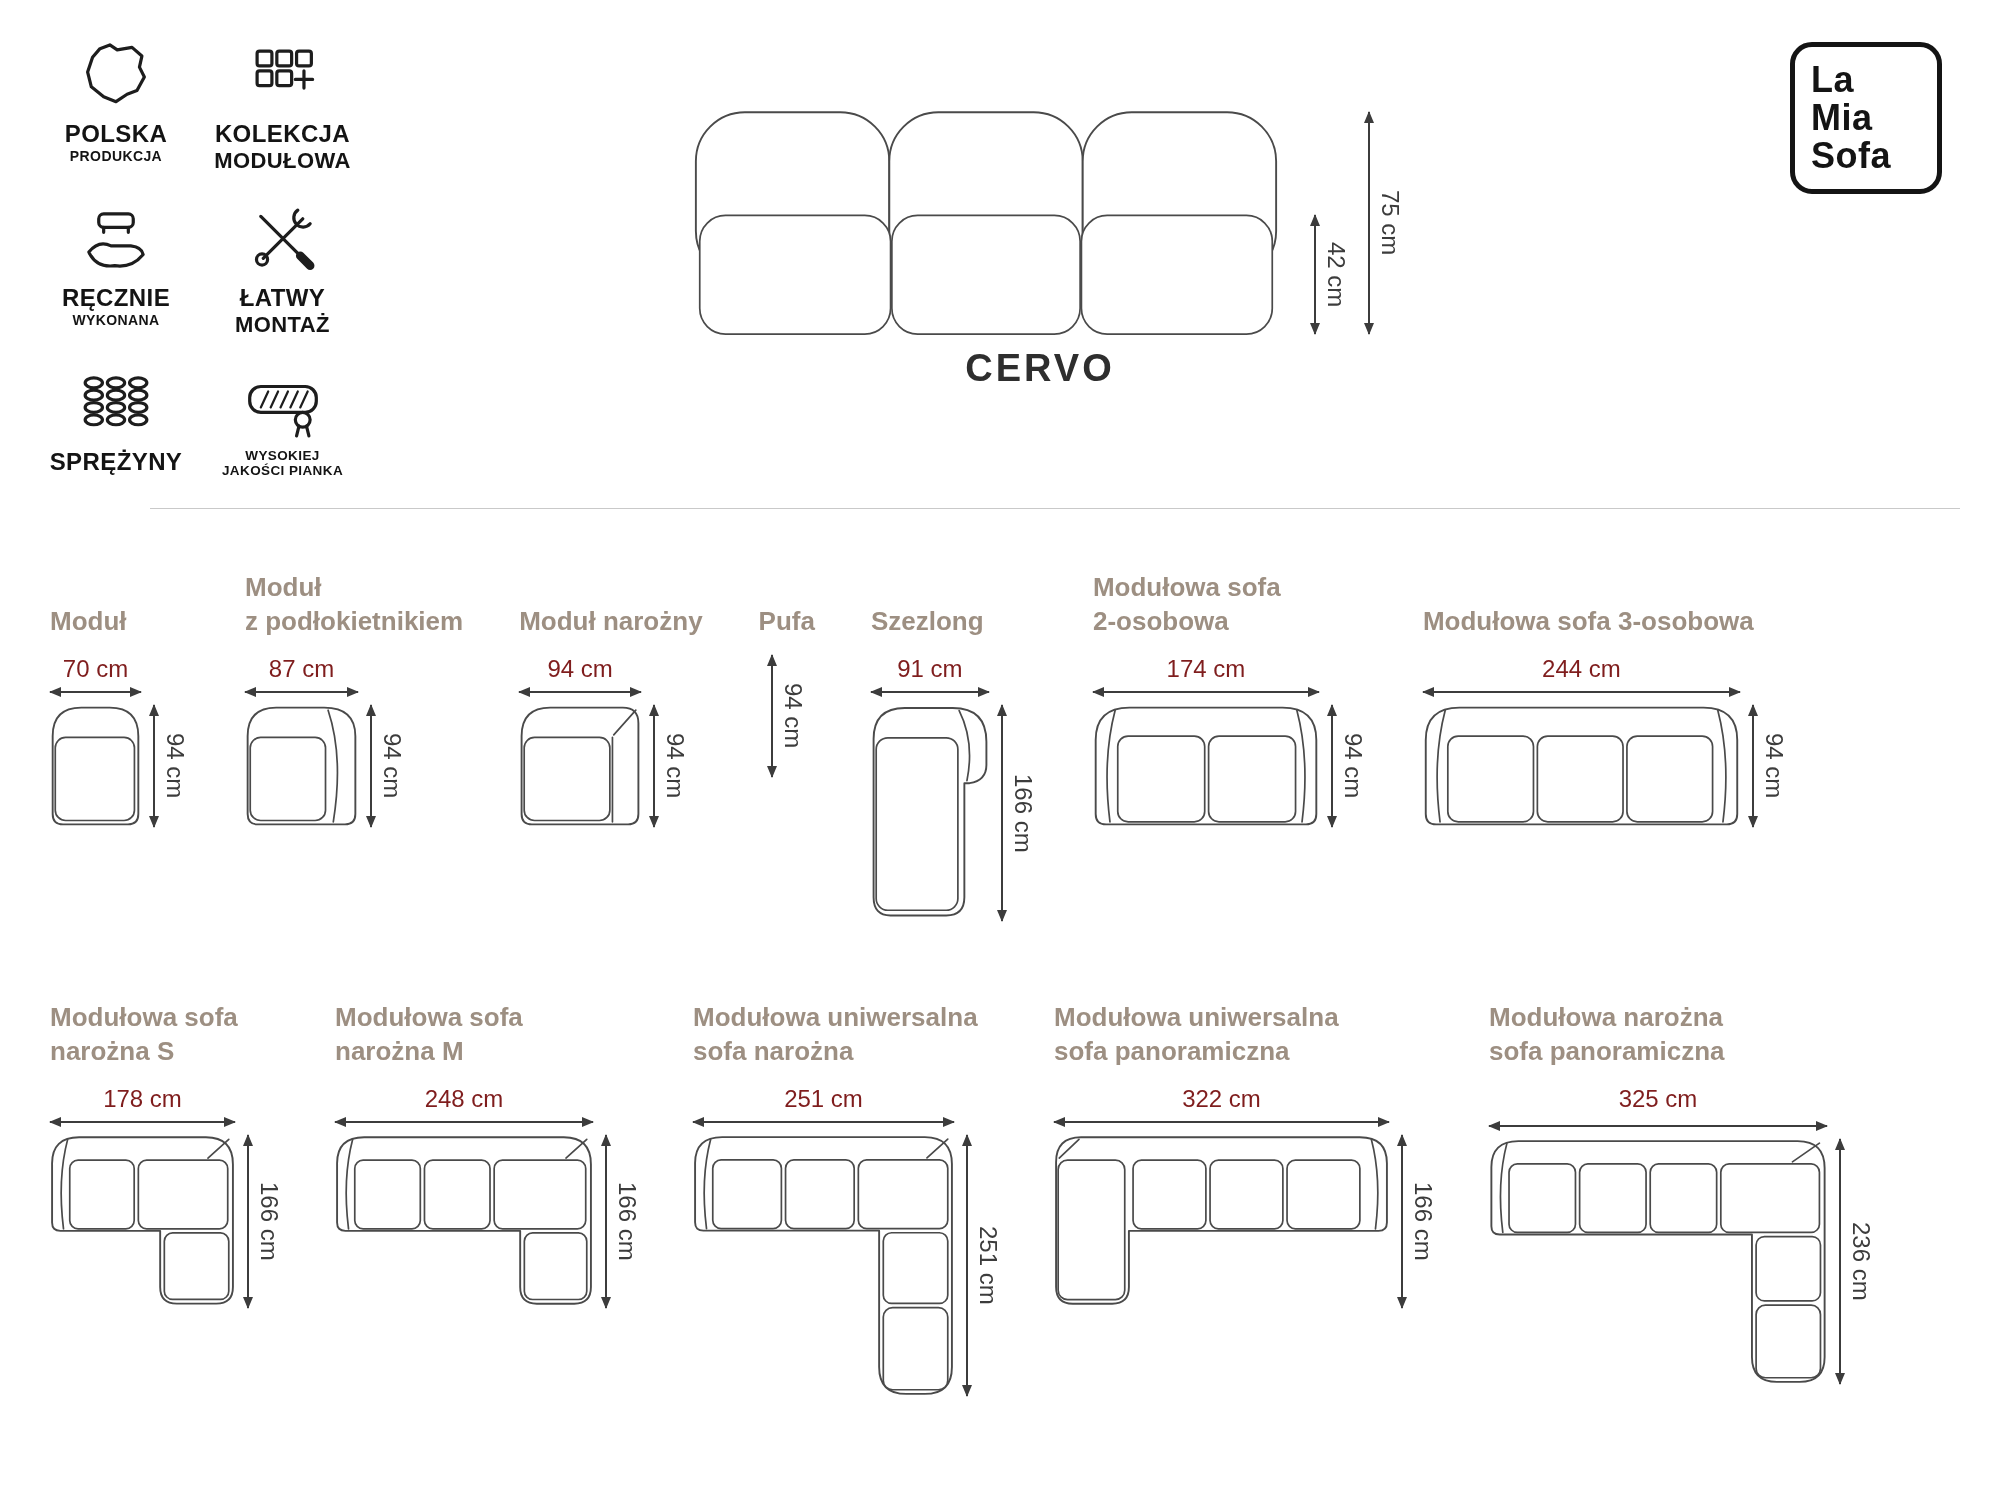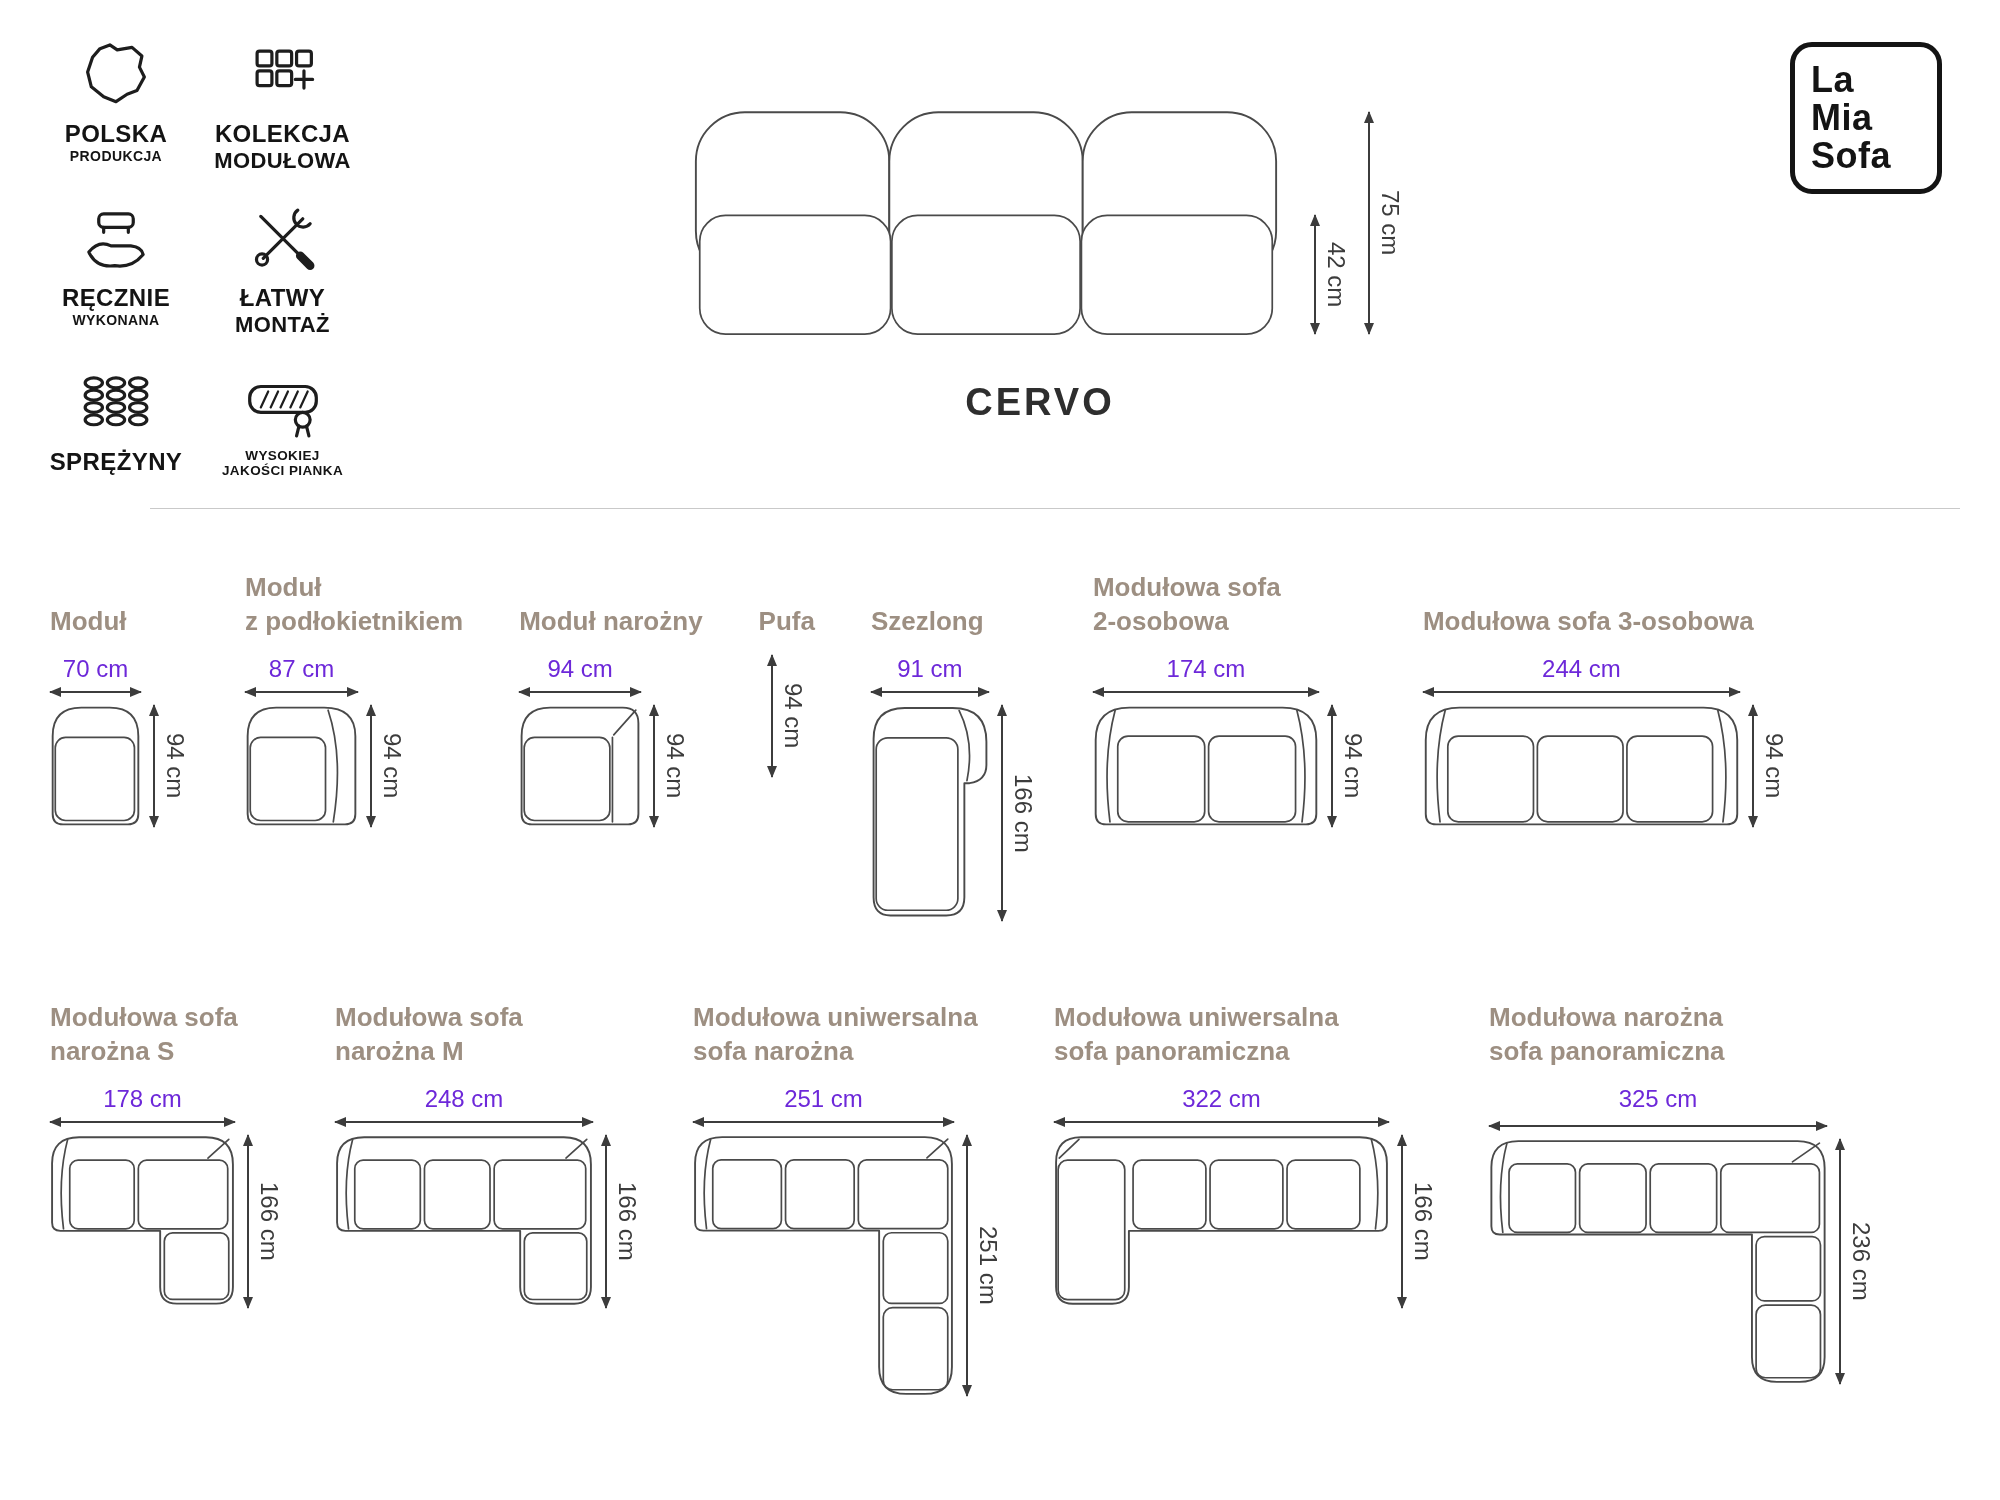--- a/index.html
+++ b/index.html
@@ -17,41 +17,41 @@
   .feature { text-align:center; }
   .f-icon svg { width:74px; height:74px; }
   .f-line1 { font-size:24px; font-weight:700; letter-spacing:.4px; color:#141414; margin-top:2px; }
   .f-line2 { font-size:14px; font-weight:700; letter-spacing:.4px; color:#141414; }
   .f-line2:empty { display:none; }
   .feature.alt .f-line2 { font-size:22px; }
   .feature.small .f-line1, .feature.small .f-line2 { font-size:13.5px; }
 
   .hero { margin-left:300px; margin-top:62px; display:flex; flex-direction:column; align-items:center; }
   .hero-top { display:flex; align-items:flex-end; gap:18px; }
-  .model-title { margin-top:34px; font-size:38px; font-weight:600; letter-spacing:3px; color:#2e2e2e; }
+  .model-title { font-size:38px; font-weight:600; letter-spacing:3px; color:#2e2e2e; }
 
   .logo { margin-left:auto; margin-right:18px; margin-top:2px;
           width:152px; height:152px; border:5px solid #141414; border-radius:22px;
           padding:20px 16px; display:flex; flex-direction:column; justify-content:center; }
   .logo div { font-size:36px; font-weight:800; line-height:1.06; color:#141414; letter-spacing:.5px; }
 
   
   .hline { position:relative; height:2px; background:#3c3c3c; width:100%; }
   .hline::before { content:''; position:absolute; left:-1px; top:50%; transform:translateY(-50%);
     border-top:5px solid transparent; border-bottom:5px solid transparent; border-right:12px solid #3c3c3c; }
   .hline::after  { content:''; position:absolute; right:-1px; top:50%; transform:translateY(-50%);
     border-top:5px solid transparent; border-bottom:5px solid transparent; border-left:12px solid #3c3c3c; }
 
   .vline { position:relative; width:2px; background:#3c3c3c; height:100%; }
   .vline::before { content:''; position:absolute; top:-1px; left:50%; transform:translateX(-50%);
     border-left:5px solid transparent; border-right:5px solid transparent; border-bottom:12px solid #3c3c3c; }
   .vline::after  { content:''; position:absolute; bottom:-1px; left:50%; transform:translateX(-50%);
     border-left:5px solid transparent; border-right:5px solid transparent; border-top:12px solid #3c3c3c; }
 
-  .dlabel   { font-size:24px; color:#6d28d9; }
+  .dlabel   { font-size:24px; color:#7f1d1d; }
   .dlabel-v { font-size:24px; color:#3c3c3c; writing-mode:vertical-rl; margin-left:6px; }
   .vdim-unit { display:flex; align-items:center; }
 
   
   .divider { border:none; border-top:1.5px solid #c9c9c9; margin:30px 40px 0 150px; }
 
   
   .row  { display:flex; align-items:flex-start; padding-left:50px; }
   .row1 { gap:56px; margin-top:54px; }
   .row2 { gap:52px; margin-top:72px; }

